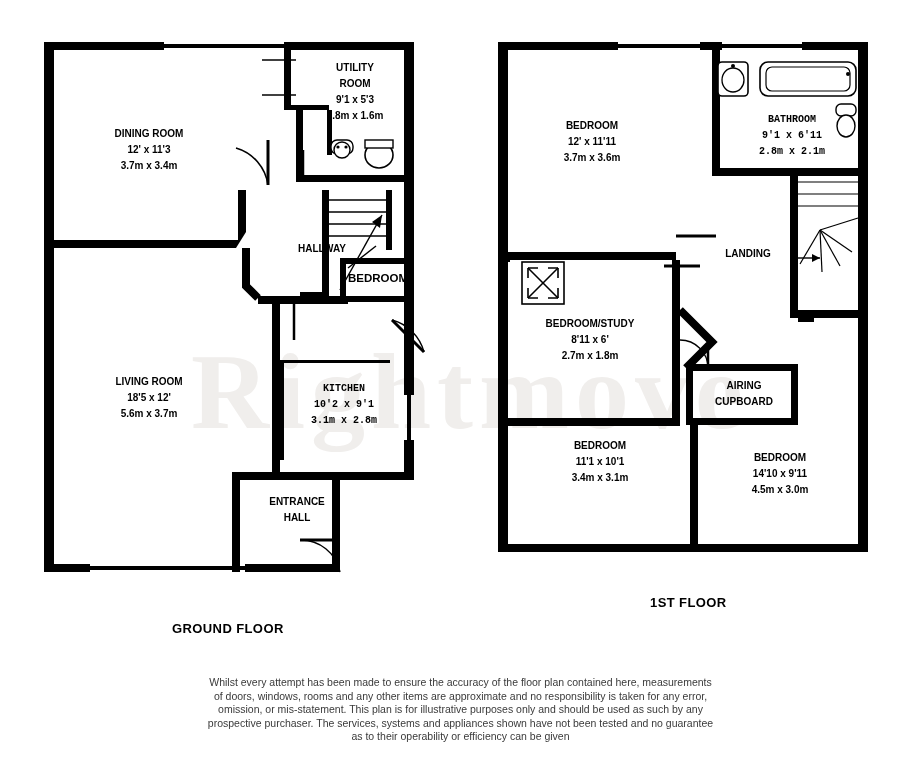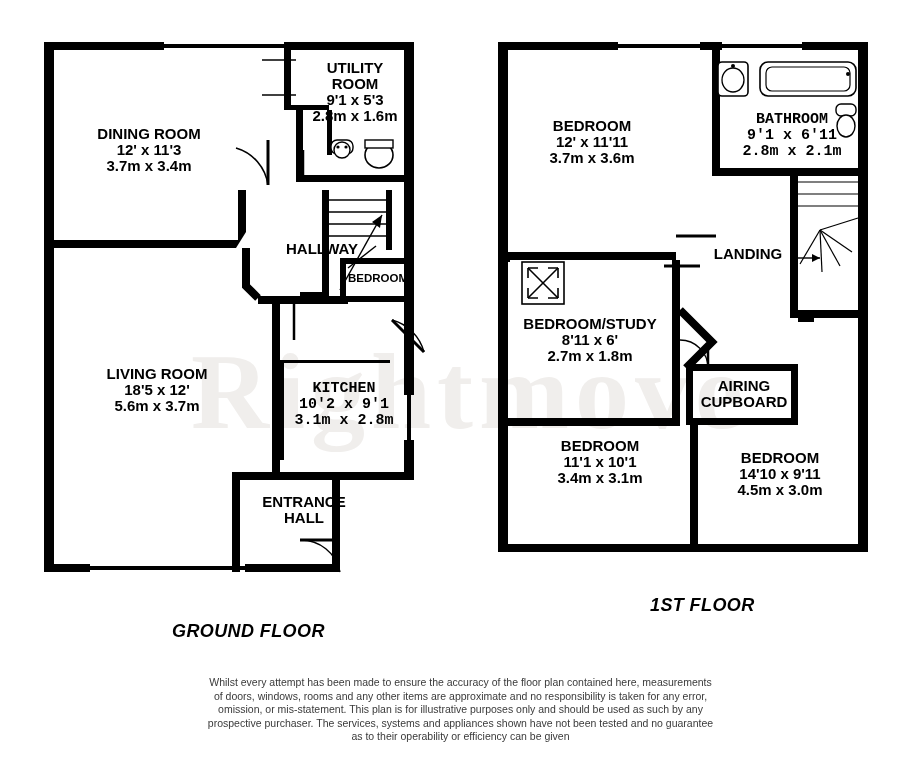--- a/index.html
+++ b/index.html
@@ -39,37 +39,36 @@
     position: absolute;
     background: #ffffff;
   }
   .thin {
     position: absolute;
     background: #000000;
   }
   .lbl {
     position: absolute;
     text-align: center;
-    font-size: 15px;
+    font-size: 10px;
     font-weight: bold;
     color: #000000;
     line-height: 16px;
     white-space: nowrap;
   }
   .lbl.small {
     font-size: 11.5px;
     line-height: 15px;
   }
   .floor-label {
     position: absolute;
-    font-size: 18px;
+    font-size: 13px;
     font-weight: bold;
     color: #000;
     letter-spacing: 0.4px;
-    font-style: italic;
   }
   .disclaimer {
     position: absolute;
     left: 0;
     top: 676px;
     width: 921px;
     text-align: center;
     font-size: 10.5px;
     color: #3a3a3a;
     line-height: 13.5px;
@@ -198,33 +197,33 @@
     </div>
 
     <div class="lbl" style="left:248px; top:241px; width:76px;margin-left:36px;">
       <div>HALLWAY</div>
     </div>
 
     <div class="lbl small" style="left:341px; top:271px; width:74px;">
       <div>BEDROOM</div>
     </div>
 
-    <div class="lbl" style="left:54px; top:366px; width:190px;padding-left:8px;">
+    <div class="lbl" style="left:54px; top:374px; width:190px;">
       <div>LIVING ROOM</div>
       <div>18'5 x 12'</div>
       <div>5.6m x 3.7m</div>
     </div>
 
     <div class="lbl" style="left:284px; top:381px; width:120px;font-family:Liberation Mono, monospace;">
       <div>KITCHEN</div>
       <div>10'2 x 9'1</div>
       <div>3.1m x 2.8m</div>
     </div>
 
-    <div class="lbl" style="left:244px; top:494px; width:120px;">
+    <div class="lbl" style="left:237px; top:494px; width:120px;">
       <div>ENTRANCE</div>
       <div>HALL</div>
     </div>
 
     <div class="floor-label" style="left:172px; top:621px;">GROUND FLOOR</div>
   </div>
 
   <div>
 
     <div class="wall" style="left:498px; top:42px; width:10px; height:510px;"></div>

